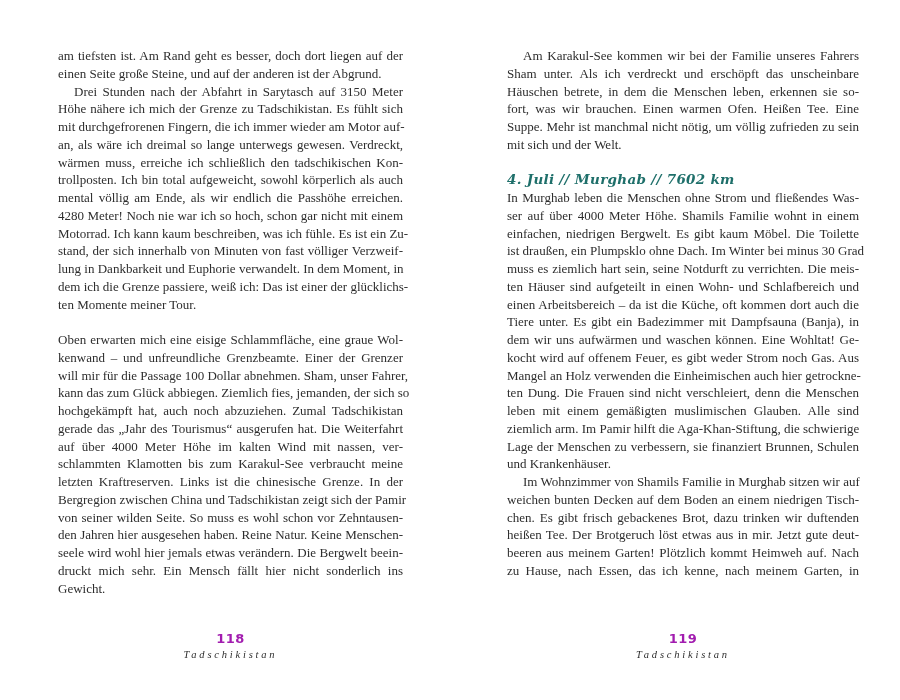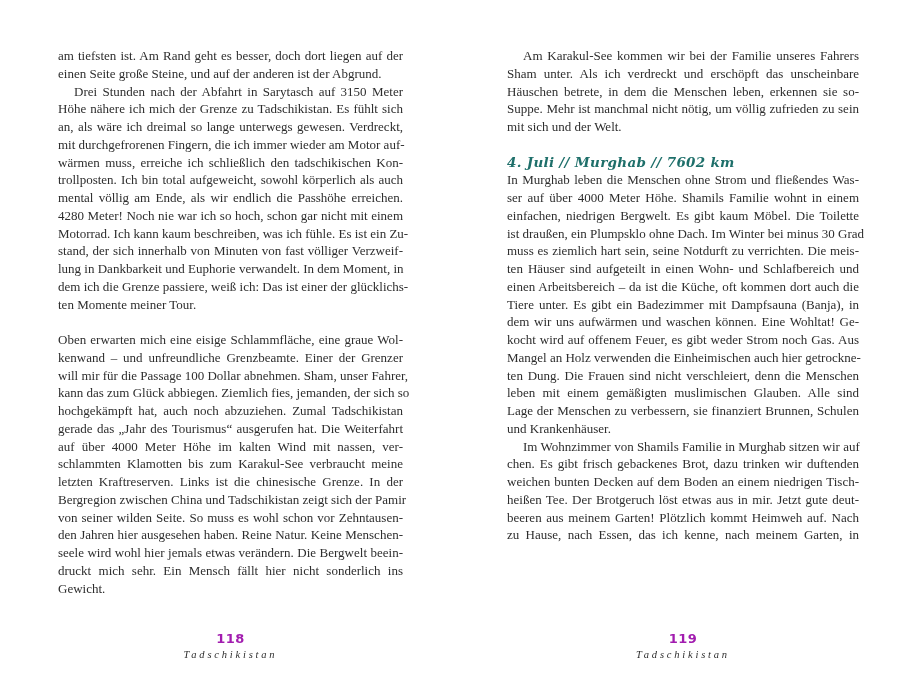--- a/index.html
+++ b/index.html
@@ -71,22 +71,22 @@
 <body>
 
 <div class="spread">
 
   <section class="page left">
     <div class="text-col">
         <div class="line">am tiefsten ist. Am Rand geht es besser, doch dort liegen auf der</div>
         <div class="line endline">einen Seite große Steine, und auf der anderen ist der Abgrund.</div>
         <div class="line indent">Drei Stunden nach der Abfahrt in Sarytasch auf 3150 Meter</div>
         <div class="line">Höhe nähere ich mich der Grenze zu Tadschikistan. Es fühlt sich</div>
+        <div class="line">mit durchgefrorenen Fingern, die ich immer wieder am Motor auf-</div>
         <div class="line">an, als wäre ich dreimal so lange unterwegs gewesen. Verdreckt,</div>
-        <div class="line">mit durchgefrorenen Fingern, die ich immer wieder am Motor auf-</div>
         <div class="line">wärmen muss, erreiche ich schließlich den tadschikischen Kon-</div>
         <div class="line">trollposten. Ich bin total aufgeweicht, sowohl körperlich als auch</div>
         <div class="line">mental völlig am Ende, als wir endlich die Passhöhe erreichen.</div>
         <div class="line">4280 Meter! Noch nie war ich so hoch, schon gar nicht mit einem</div>
         <div class="line">Motorrad. Ich kann kaum beschreiben, was ich fühle. Es ist ein Zu-</div>
         <div class="line">stand, der sich innerhalb von Minuten von fast völliger Verzweif-</div>
         <div class="line">lung in Dankbarkeit und Euphorie verwandelt. In dem Moment, in</div>
         <div class="line">dem ich die Grenze passiere, weiß ich: Das ist einer der glücklichs-</div>
         <div class="line endline">ten Momente meiner Tour.</div>
         <div class="spacer"></div>
@@ -110,42 +110,44 @@
       <div class="pagenum">118</div>
       <div class="chapter">Tadschikistan</div>
     </div>
   </section>
 
   <section class="page right">
     <div class="text-col">
         <div class="line indent">Am Karakul-See kommen wir bei der Familie unseres Fahrers</div>
         <div class="line">Sham unter. Als ich verdreckt und erschöpft das unscheinbare</div>
         <div class="line">Häuschen betrete, in dem die Menschen leben, erkennen sie so-</div>
+        <div class="line">fort, was wir brauchen. Einen warmen Ofen. Heißen Tee. Eine</div>
         <div class="line">Suppe. Mehr ist manchmal nicht nötig, um völlig zufrieden zu sein</div>
         <div class="line endline">mit sich und der Welt.</div>
         <div class="spacer"></div>
         <div class="heading">4. Juli // Murghab // 7602 km</div>
         <div class="line">In Murghab leben die Menschen ohne Strom und fließendes Was-</div>
         <div class="line">ser auf über 4000 Meter Höhe. Shamils Familie wohnt in einem</div>
         <div class="line">einfachen, niedrigen Bergwelt. Es gibt kaum Möbel. Die Toilette</div>
         <div class="line">ist draußen, ein Plumpsklo ohne Dach. Im Winter bei minus 30 Grad</div>
         <div class="line">muss es ziemlich hart sein, seine Notdurft zu verrichten. Die meis-</div>
         <div class="line">ten Häuser sind aufgeteilt in einen Wohn- und Schlafbereich und</div>
         <div class="line">einen Arbeitsbereich – da ist die Küche, oft kommen dort auch die</div>
         <div class="line">Tiere unter. Es gibt ein Badezimmer mit Dampfsauna (Banja), in</div>
         <div class="line">dem wir uns aufwärmen und waschen können. Eine Wohltat! Ge-</div>
         <div class="line">kocht wird auf offenem Feuer, es gibt weder Strom noch Gas. Aus</div>
         <div class="line">Mangel an Holz verwenden die Einheimischen auch hier getrockne-</div>
         <div class="line">ten Dung. Die Frauen sind nicht verschleiert, denn die Menschen</div>
         <div class="line">leben mit einem gemäßigten muslimischen Glauben. Alle sind</div>
+        <div class="line">ziemlich arm. Im Pamir hilft die Aga-Khan-Stiftung, die schwierige</div>
         <div class="line">Lage der Menschen zu verbessern, sie finanziert Brunnen, Schulen</div>
         <div class="line endline">und Krankenhäuser.</div>
         <div class="line indent">Im Wohnzimmer von Shamils Familie in Murghab sitzen wir auf</div>
+        <div class="line">weichen bunten Decken auf dem Boden an einem niedrigen Tisch-</div>
         <div class="line">chen. Es gibt frisch gebackenes Brot, dazu trinken wir duftenden</div>
-        <div class="line">weichen bunten Decken auf dem Boden an einem niedrigen Tisch-</div>
         <div class="line">heißen Tee. Der Brotgeruch löst etwas aus in mir. Jetzt gute deut-</div>
         <div class="line">beeren aus meinem Garten! Plötzlich kommt Heimweh auf. Nach</div>
         <div class="line">zu Hause, nach Essen, das ich kenne, nach meinem Garten, in</div>
       </div>
     <div class="footer">
       <div class="pagenum">119</div>
       <div class="chapter">Tadschikistan</div>
     </div>
   </section>
 

